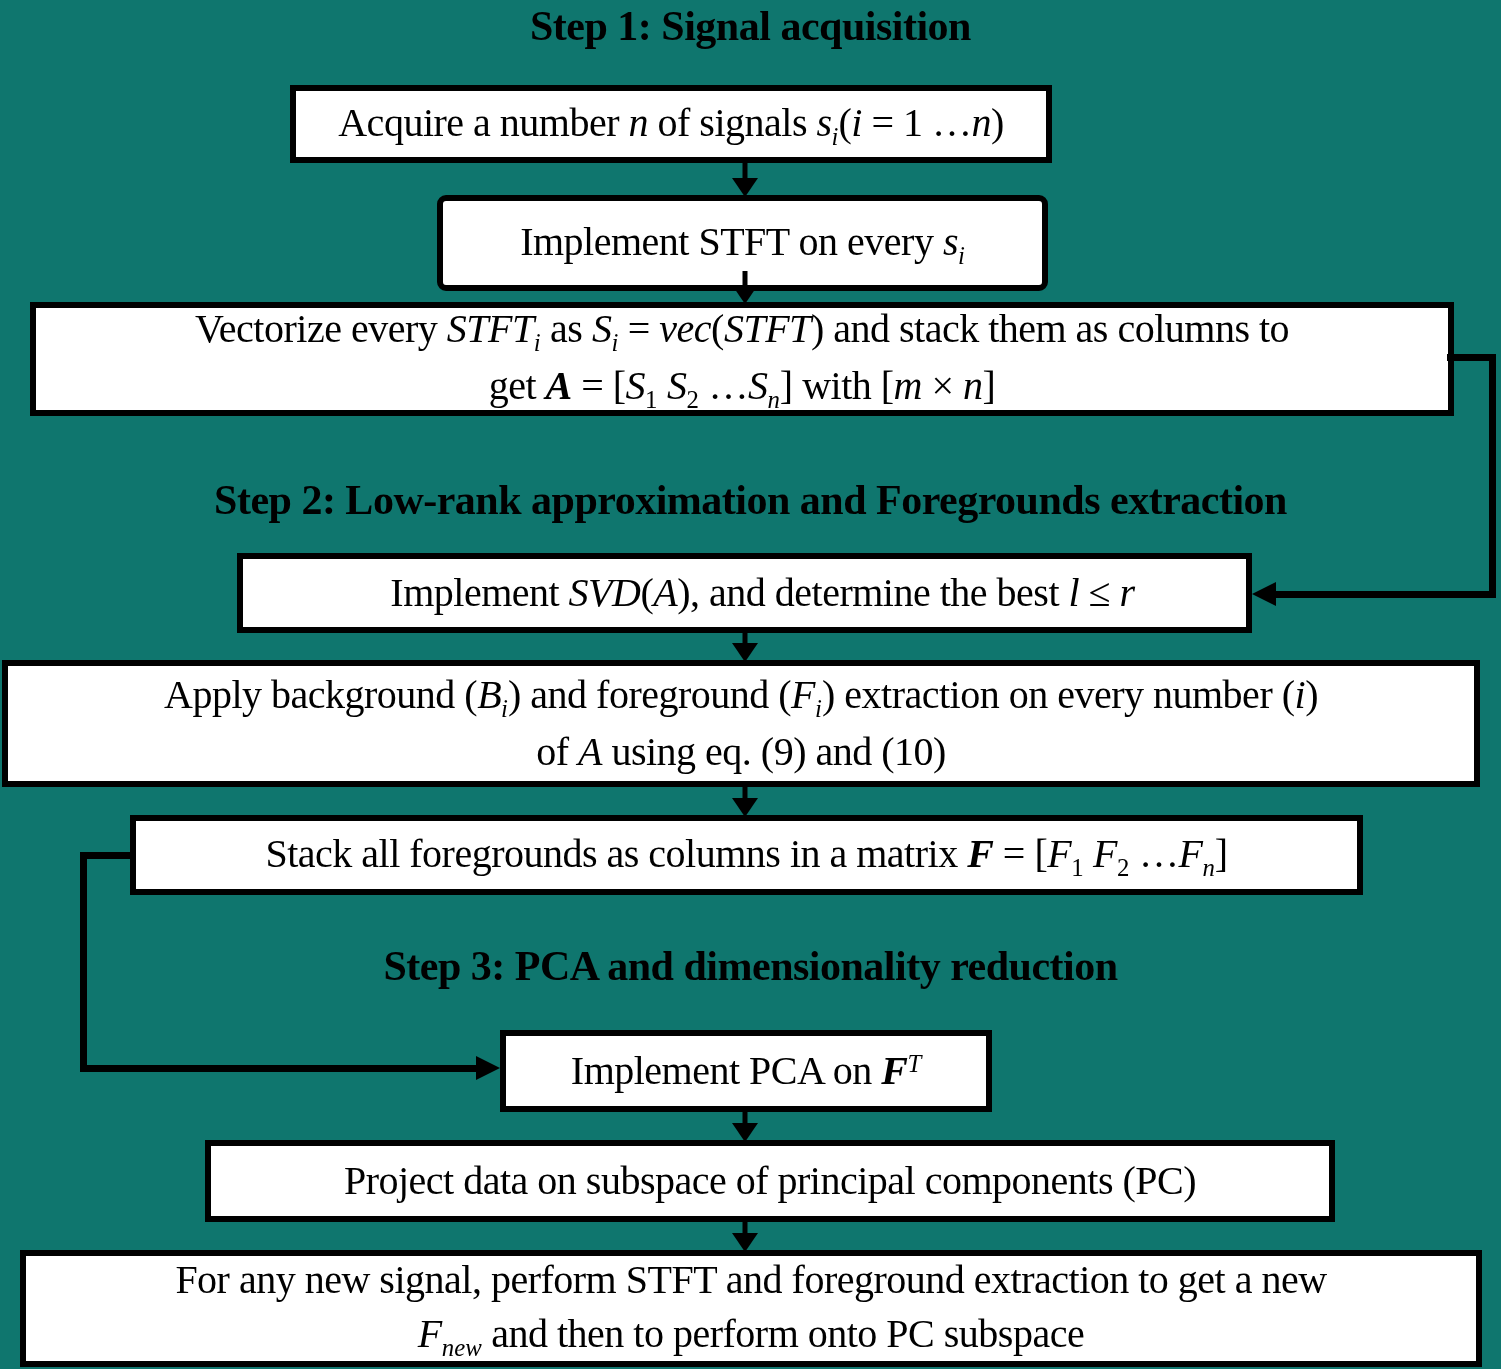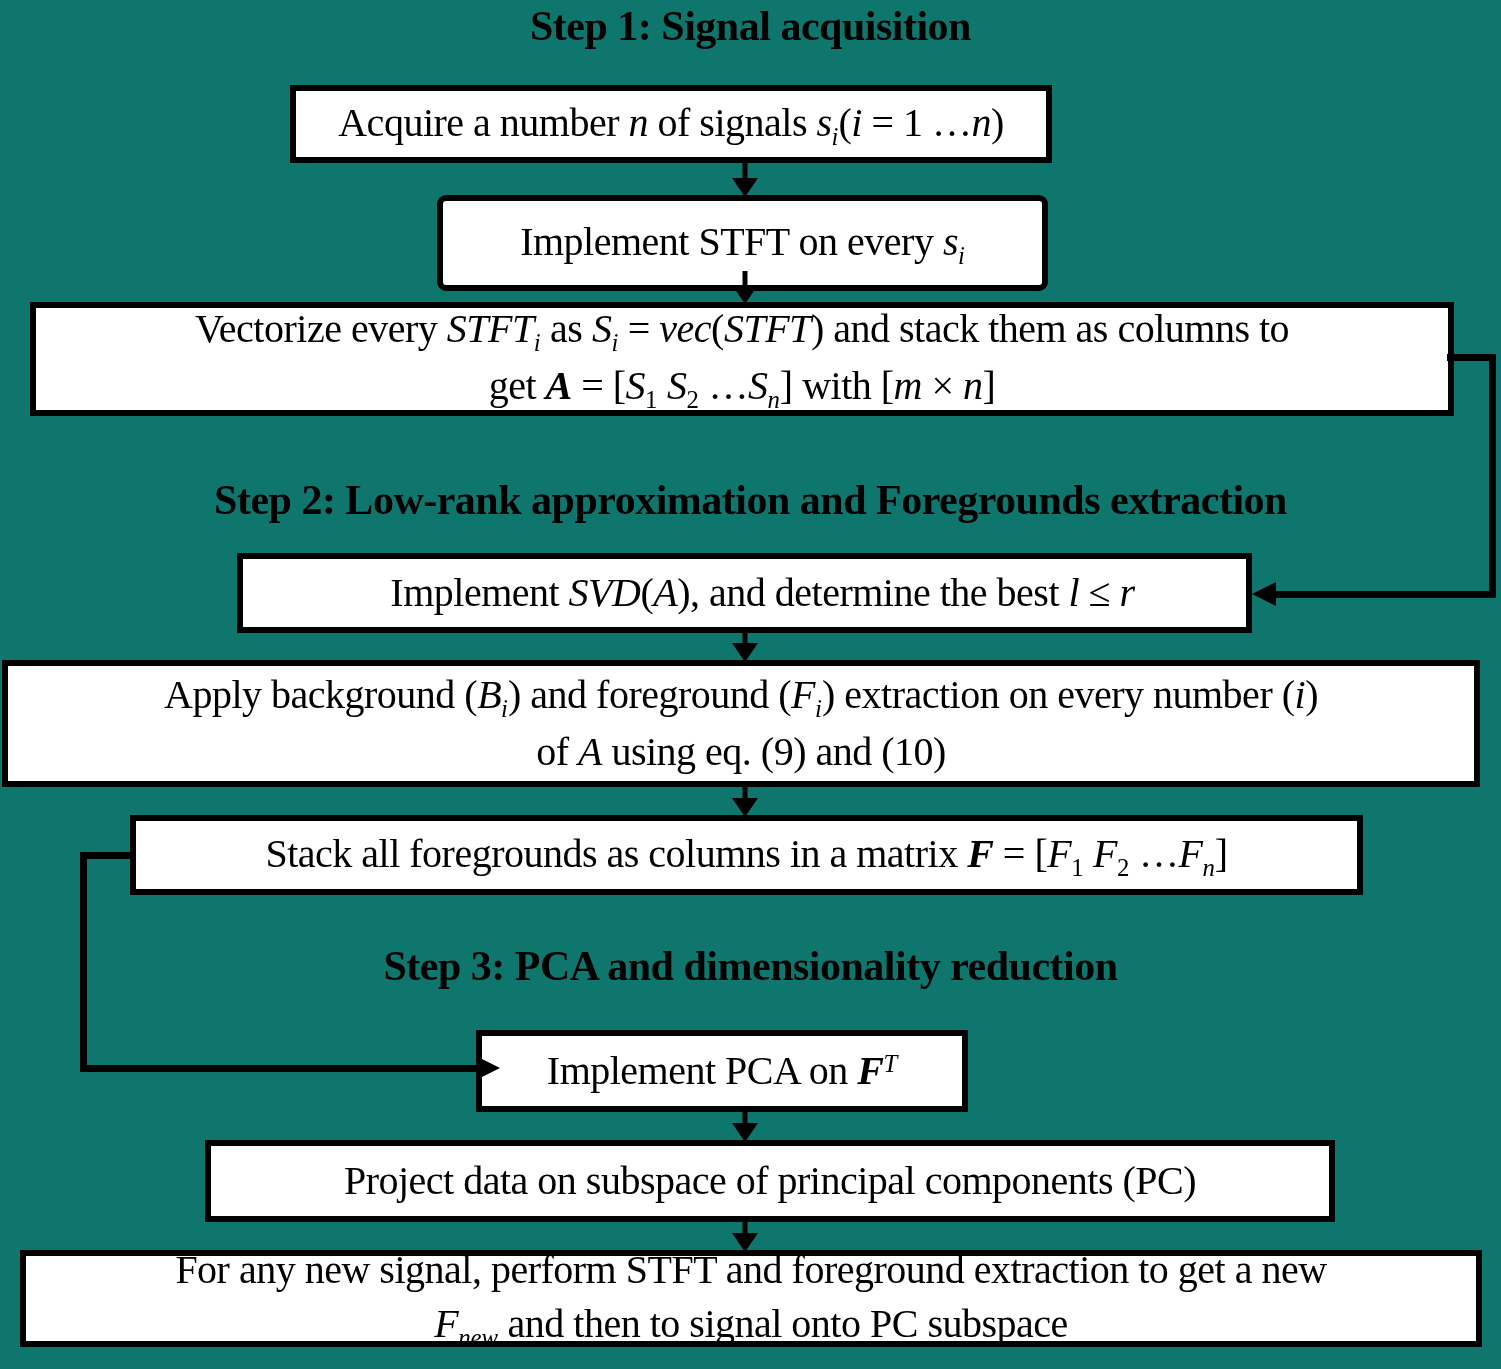--- a/index.html
+++ b/index.html
@@ -98,30 +98,30 @@
   </div>
 
   <div class="fbox" style="left:2px; top:660px; width:1478px; height:127px;">
     <div class="fbox-text"><span>Apply background (</span><span class="seg-i">B</span><span class="seg-i seg-sub">i</span><span>) and foreground (</span><span class="seg-i">F</span><span class="seg-i seg-sub">i</span><span>) extraction on every number (</span><span class="seg-i">i</span><span>)</span><br><span>of </span><span class="seg-i">A</span><span> using eq. (9) and (10)</span></div>
   </div>
 
   <div class="fbox" style="left:130px; top:815px; width:1233px; height:80px;">
     <div class="fbox-text"><span>Stack all foregrounds as columns in a matrix </span><span class="seg-b seg-i">F</span><span> = [</span><span class="seg-i">F</span><span class="seg-sub">1</span><span> </span><span class="seg-i">F</span><span class="seg-sub">2</span><span> …</span><span class="seg-i">F</span><span class="seg-i seg-sub">n</span><span>]</span></div>
   </div>
 
-  <div class="fbox" style="left:476px; top:1030px; width:492px; height:82px;">
+  <div class="fbox" style="left:500px; top:1030px; width:492px; height:82px;">
     <div class="fbox-text"><span>Implement PCA on </span><span class="seg-b seg-i">F</span><span class="seg-i seg-sup">T</span></div>
   </div>
 
   <div class="fbox" style="left:205px; top:1140px; width:1130px; height:82px;">
     <div class="fbox-text"><span>Project data on subspace of principal components (PC)</span></div>
   </div>
 
-  <div class="fbox" style="left:20px; top:1250px; width:1462px; height:97px;">
-    <div class="fbox-text"><span>For any new signal, perform STFT and foreground extraction to get a new</span><br><span class="seg-i">F</span><span class="seg-i seg-sub">new</span><span> and then to signal onto PC subspace</span></div>
+  <div class="fbox" style="left:20px; top:1250px; width:1462px; height:117px;">
+    <div class="fbox-text"><span>For any new signal, perform STFT and foreground extraction to get a new</span><br><span class="seg-i">F</span><span class="seg-i seg-sub">new</span><span> and then to perform onto PC subspace</span></div>
   </div>
 
   <div class="varrow" style="left:732px; top:161px; height:36px;">
     <div class="shaft" style="height:18px;"></div>
     <div class="head"></div>
   </div>
   <div class="varrow" style="left:732px; top:271px; height:33px;">
     <div class="shaft" style="height:15px;"></div>
     <div class="head"></div>
   </div>

